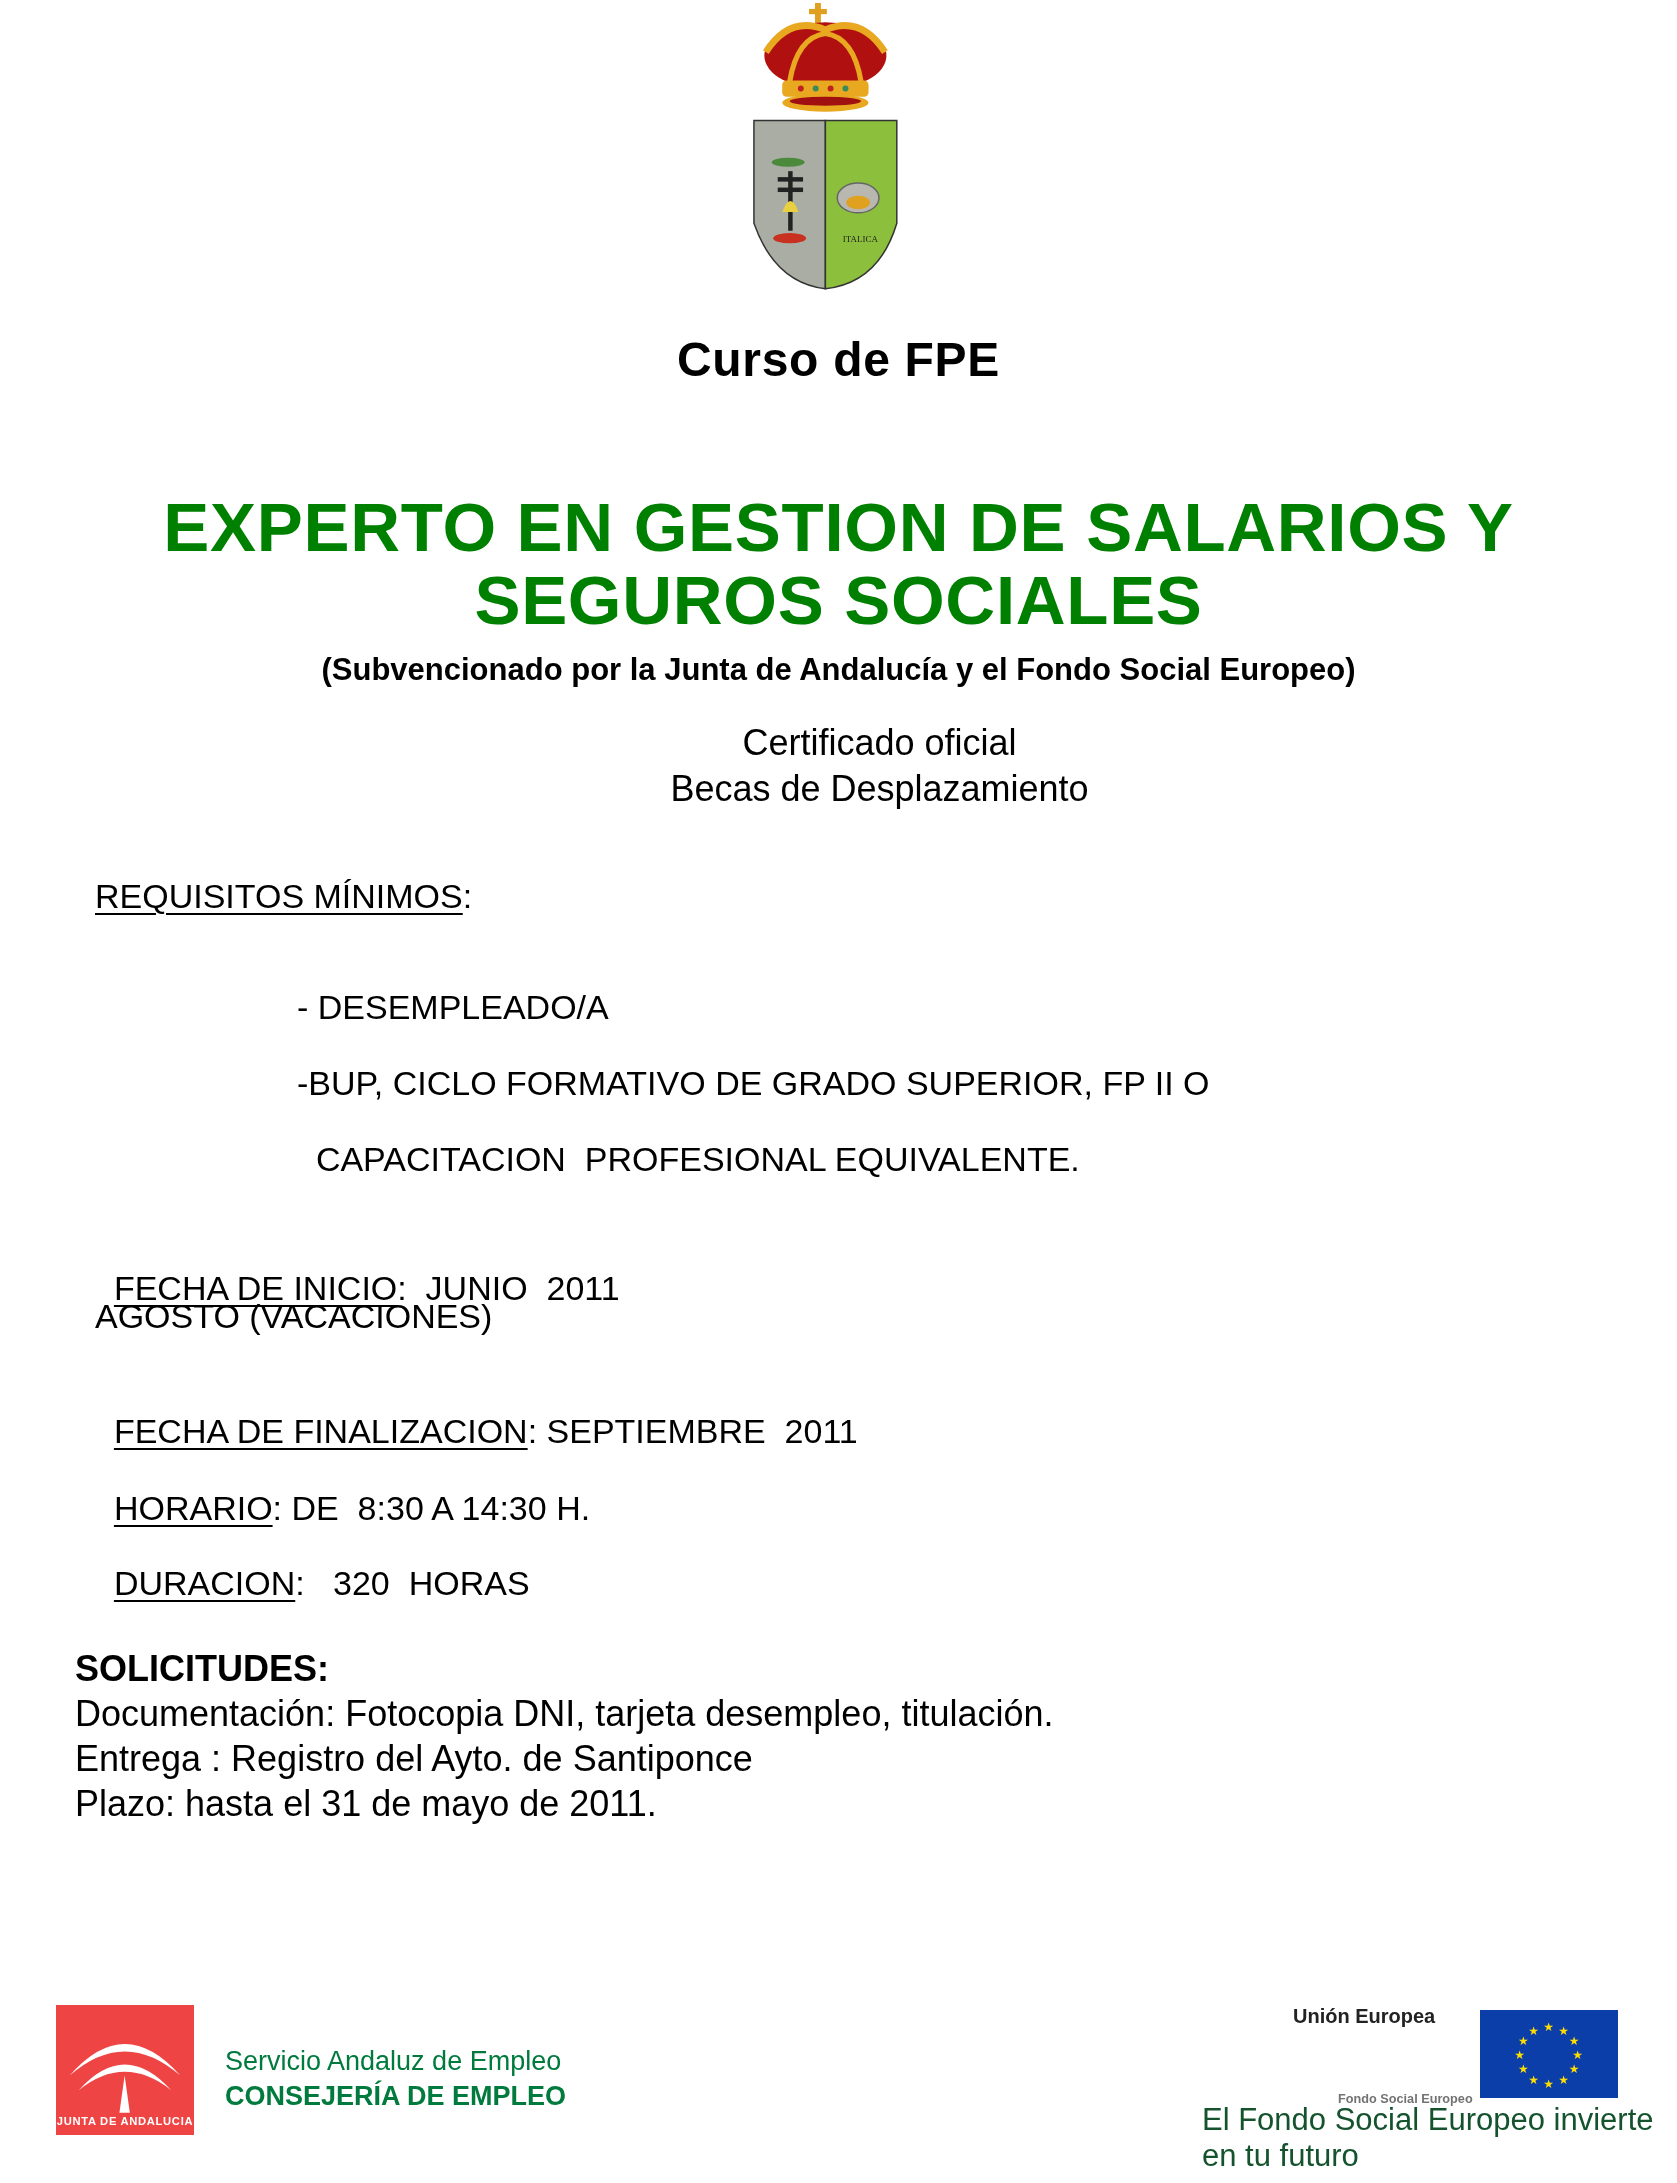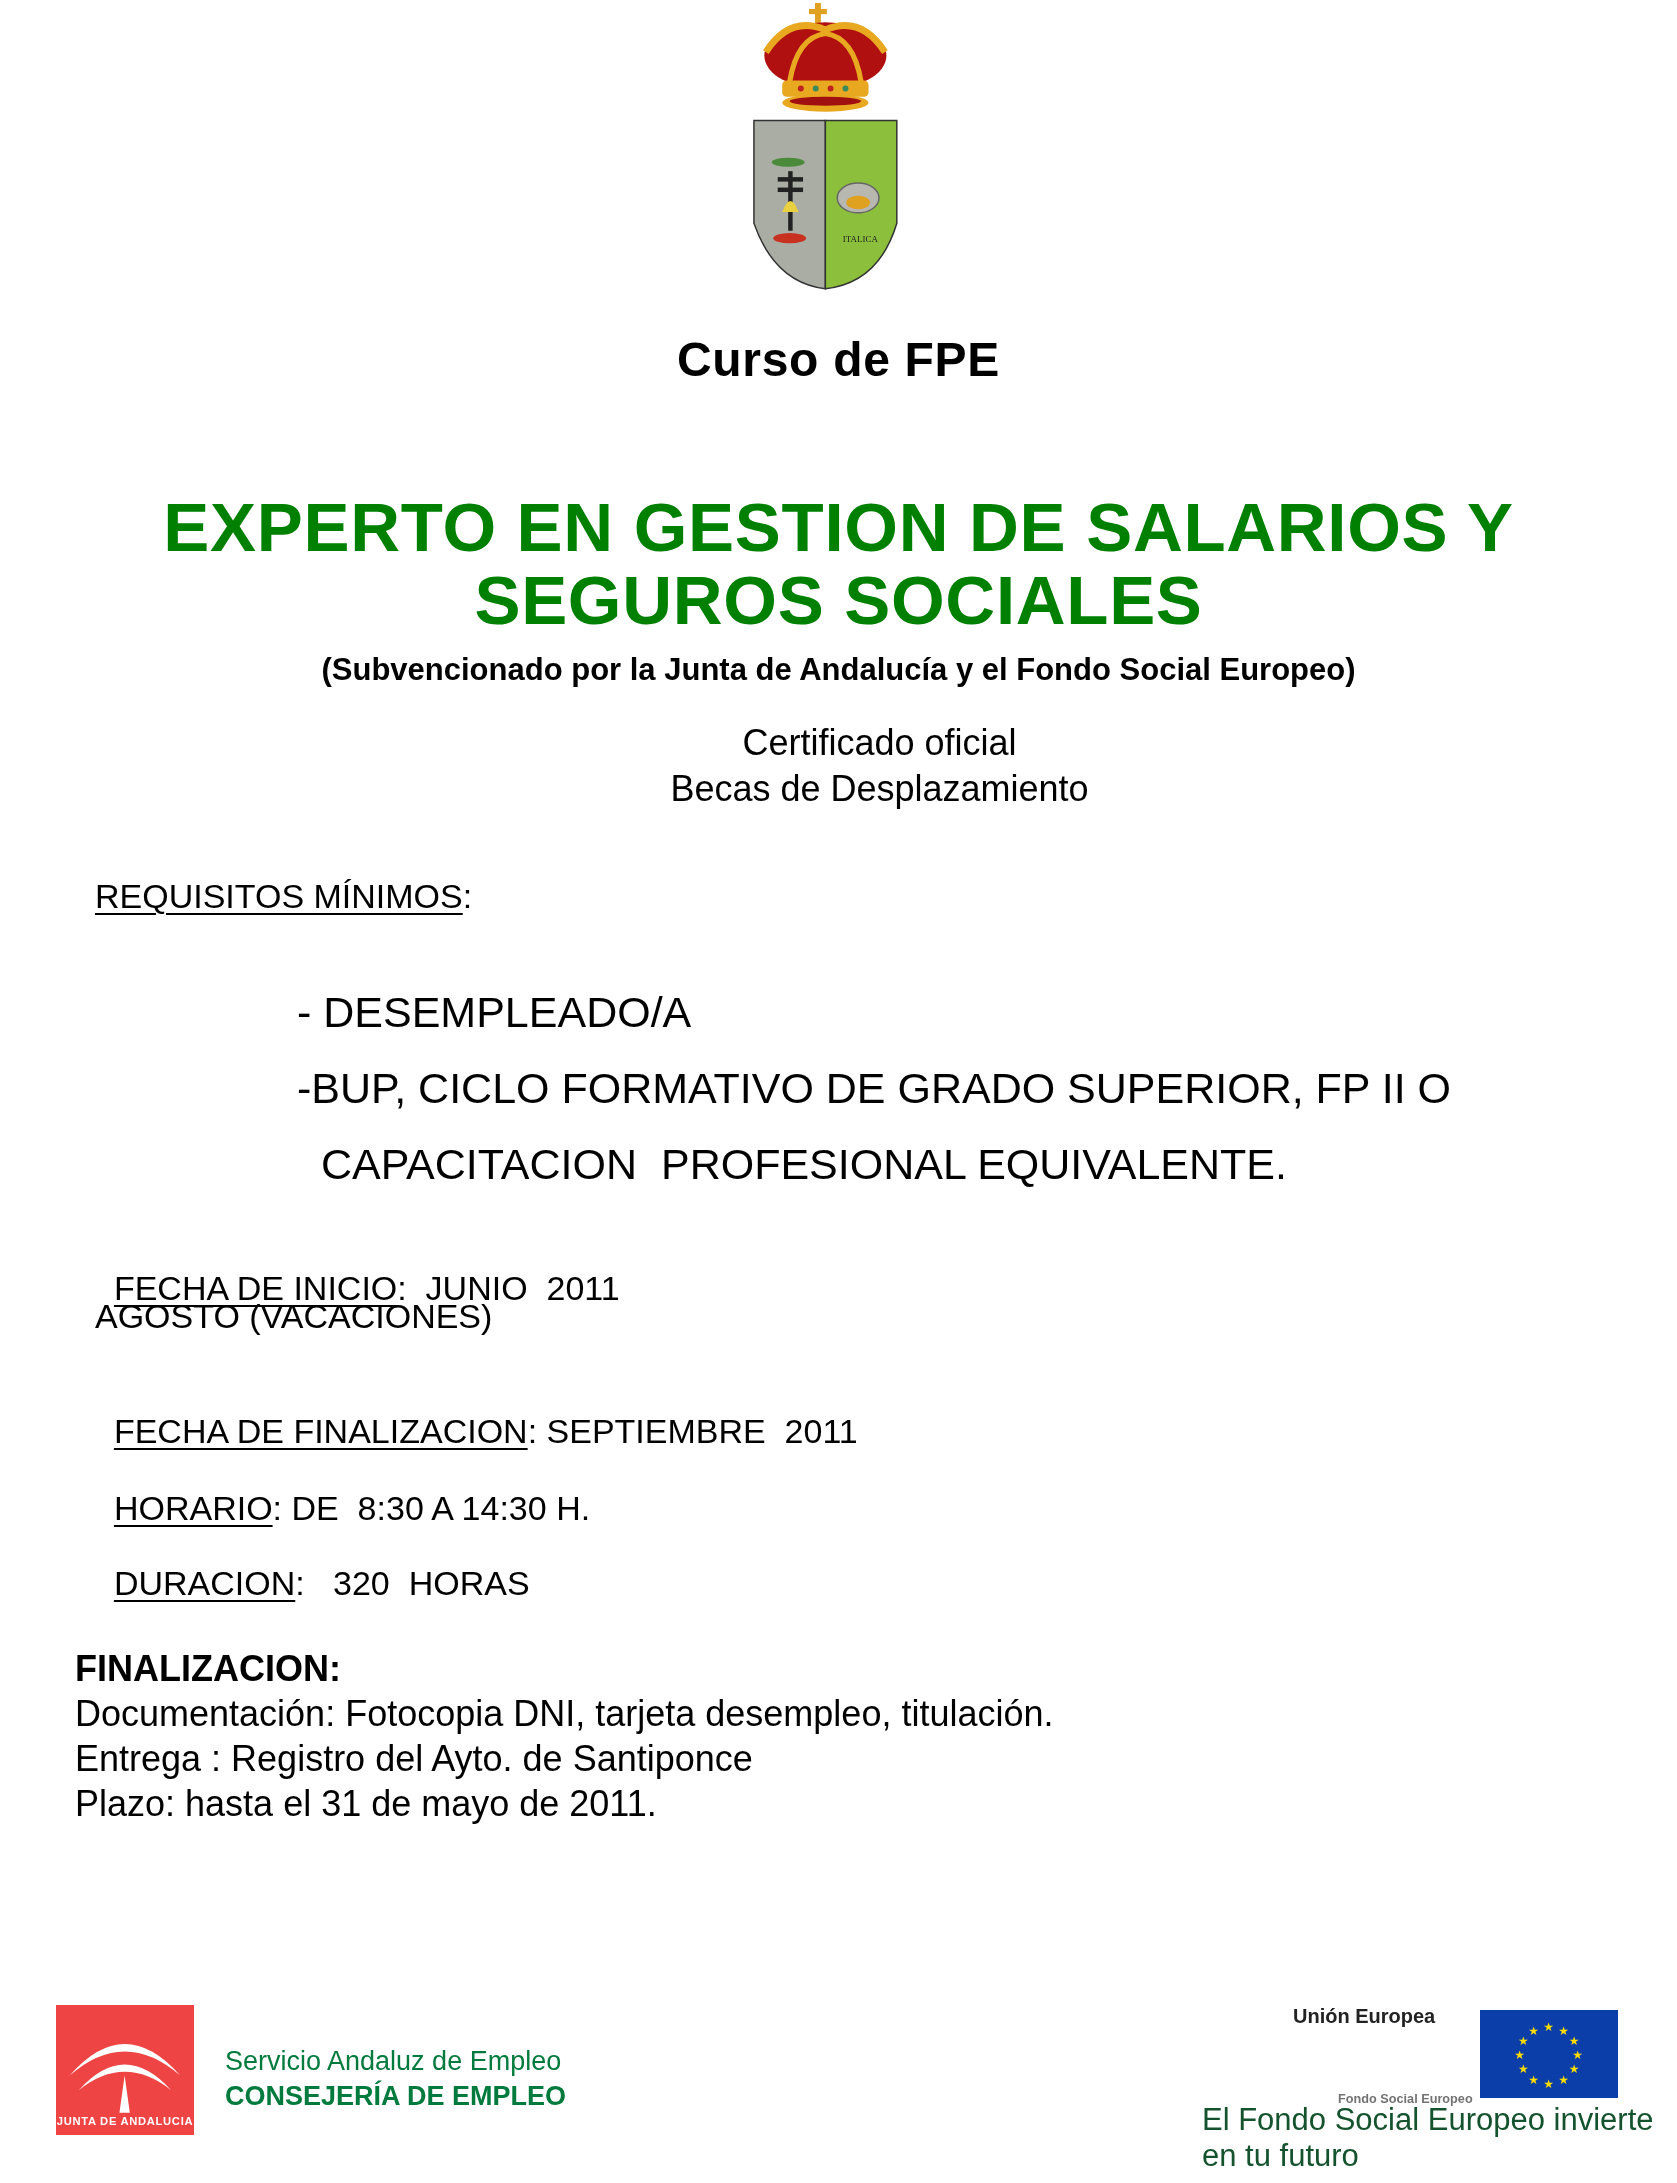--- a/index.html
+++ b/index.html
@@ -7,21 +7,21 @@
          font-family:"Liberation Sans", sans-serif; color:#000; }
   .abs { position:absolute; }
   .center { left:0; width:1677px; text-align:center; }
   .crest { left:745px; top:0; width:160px; height:294px; }
   .title-fpe { top:332px; font-size:48px; font-weight:bold; letter-spacing:0.7px; }
   .green-title { font-size:69px; font-weight:bold; color:#008000; line-height:72px; letter-spacing:0.7px; }
   .subtitle { top:652px; font-size:31px; font-weight:bold; }
   .benefit { font-size:36px; }
   .label-line { left:95px; font-size:34px; }
   .u { text-decoration:underline; text-underline-offset:4.5px; text-decoration-thickness:2.2px; }
-  .bullet { font-size:43px; }
+  .bullet { font-size:34px; }
   .sol { left:75px; font-size:36px; line-height:45px; }
   .sol-head { font-weight:bold; }
   .junta-box { left:56px; top:2005px; width:138px; height:130px; background:#ef4444; }
   .sae1 { left:225px; top:2046px; font-size:27px; color:#007a3d; }
   .sae2 { left:225px; top:2081px; font-size:27px; color:#007a3d; font-weight:bold; }
   .ue-title { left:1293px; top:2005px; font-size:20px; font-weight:bold; color:#222; }
   .fse-small { left:1338px; top:2092px; font-size:12.7px; font-weight:bold; color:#737373; }
   .eu-flag { left:1480px; top:2010px; width:138px; height:88px; background:#0b3ea8; }
   .fse-tag { left:1202px; top:2102px; font-size:31px; color:#14532d; }
 </style>
@@ -82,21 +82,21 @@
   <span class="u">FECHA DE FINALIZACION</span><span>: SEPTIEMBRE  2011</span>
 </div>
 <div class="abs label-line" style="top:1450px; white-space:pre;">
   <span class="u">HORARIO</span><span>: DE  8:30 A 14:30 H.</span>
 </div>
 <div class="abs label-line" style="top:1525px; white-space:pre;">
   <span class="u">DURACION</span><span>:   320  HORAS</span>
 </div>
 
 <div class="abs sol" style="top:1646px;">
-  <div class="sol-head">FINALIZACION:</div>
+  <div class="sol-head">SOLICITUDES:</div>
   <div>Documentación: Fotocopia DNI, tarjeta desempleo, titulación.</div>
   <div>Entrega : Registro del Ayto. de Santiponce</div>
   <div>Plazo: hasta el 31 de mayo de 2011.</div>
 </div>
 
 <div class="abs junta-box">
   <svg width="138" height="130" viewBox="0 0 185 175">
     <path d="M18 95 Q92 10 167 95 Q92 30 18 95 Z" fill="#fff"></path>
     <path d="M30 115 Q92 45 155 115 Q92 65 30 115 Z" fill="#fff"></path>
     <path d="M85 145 L92 95 L99 145 Z" fill="#fff"></path>

